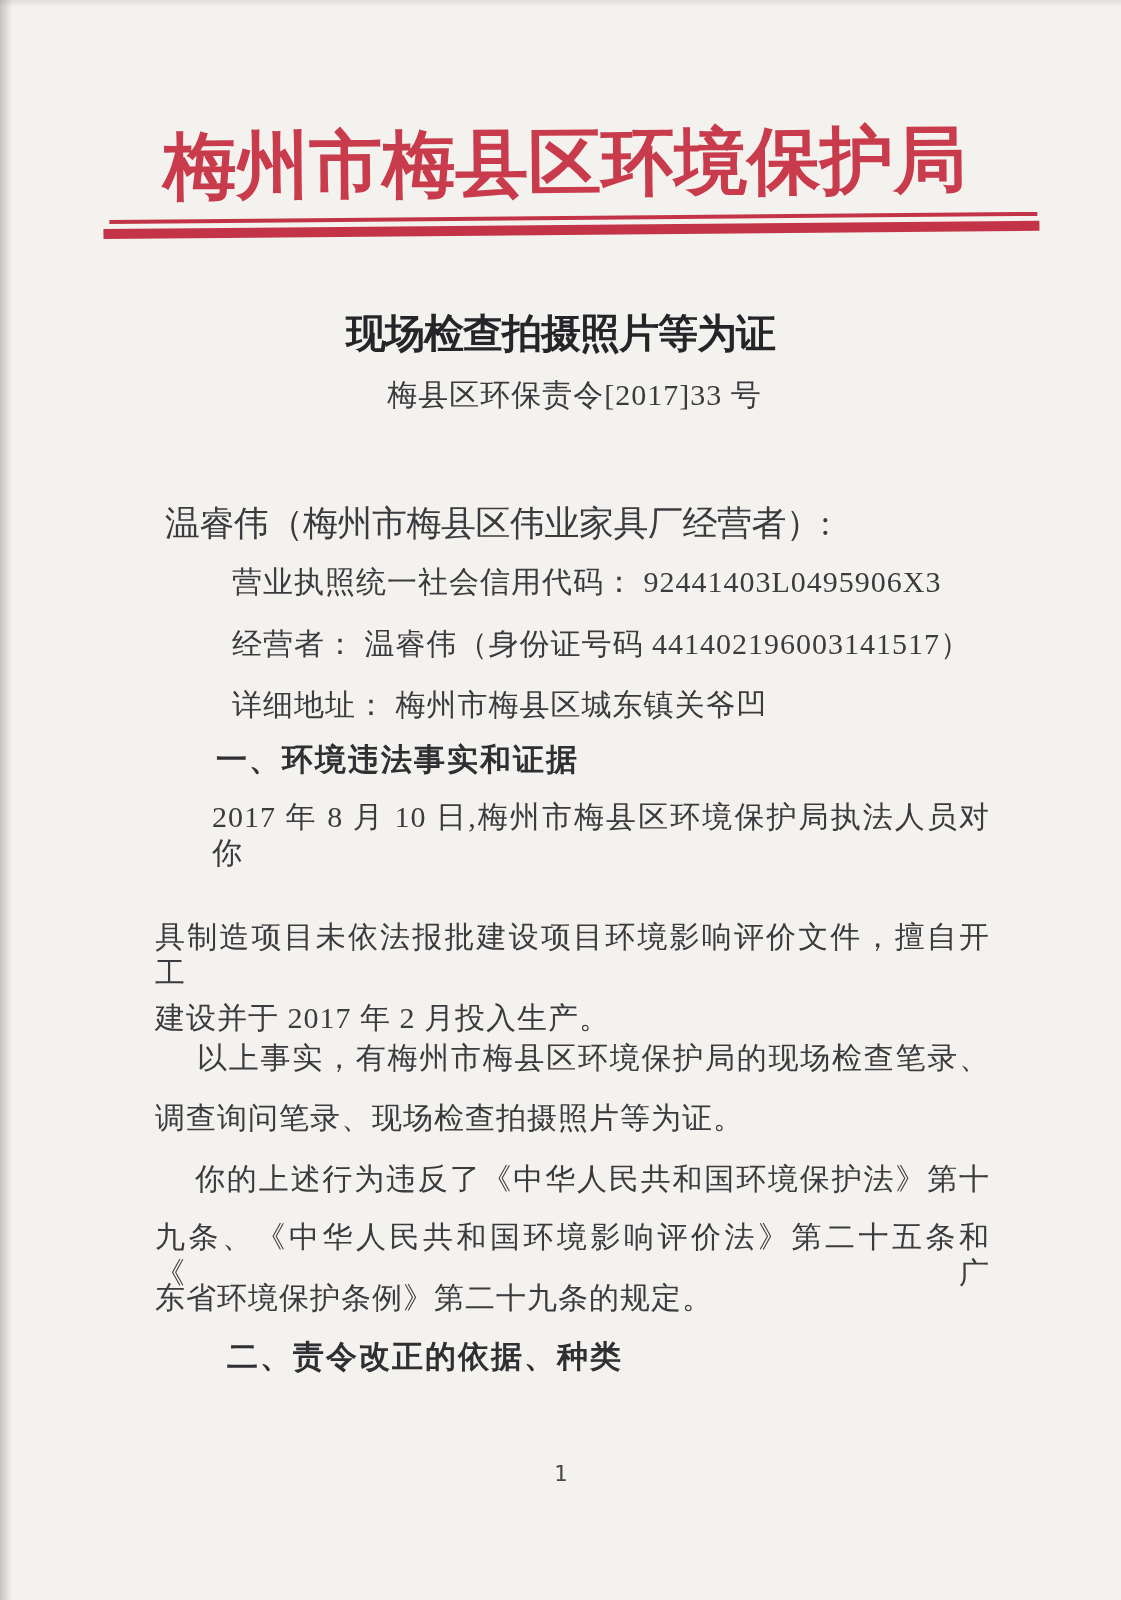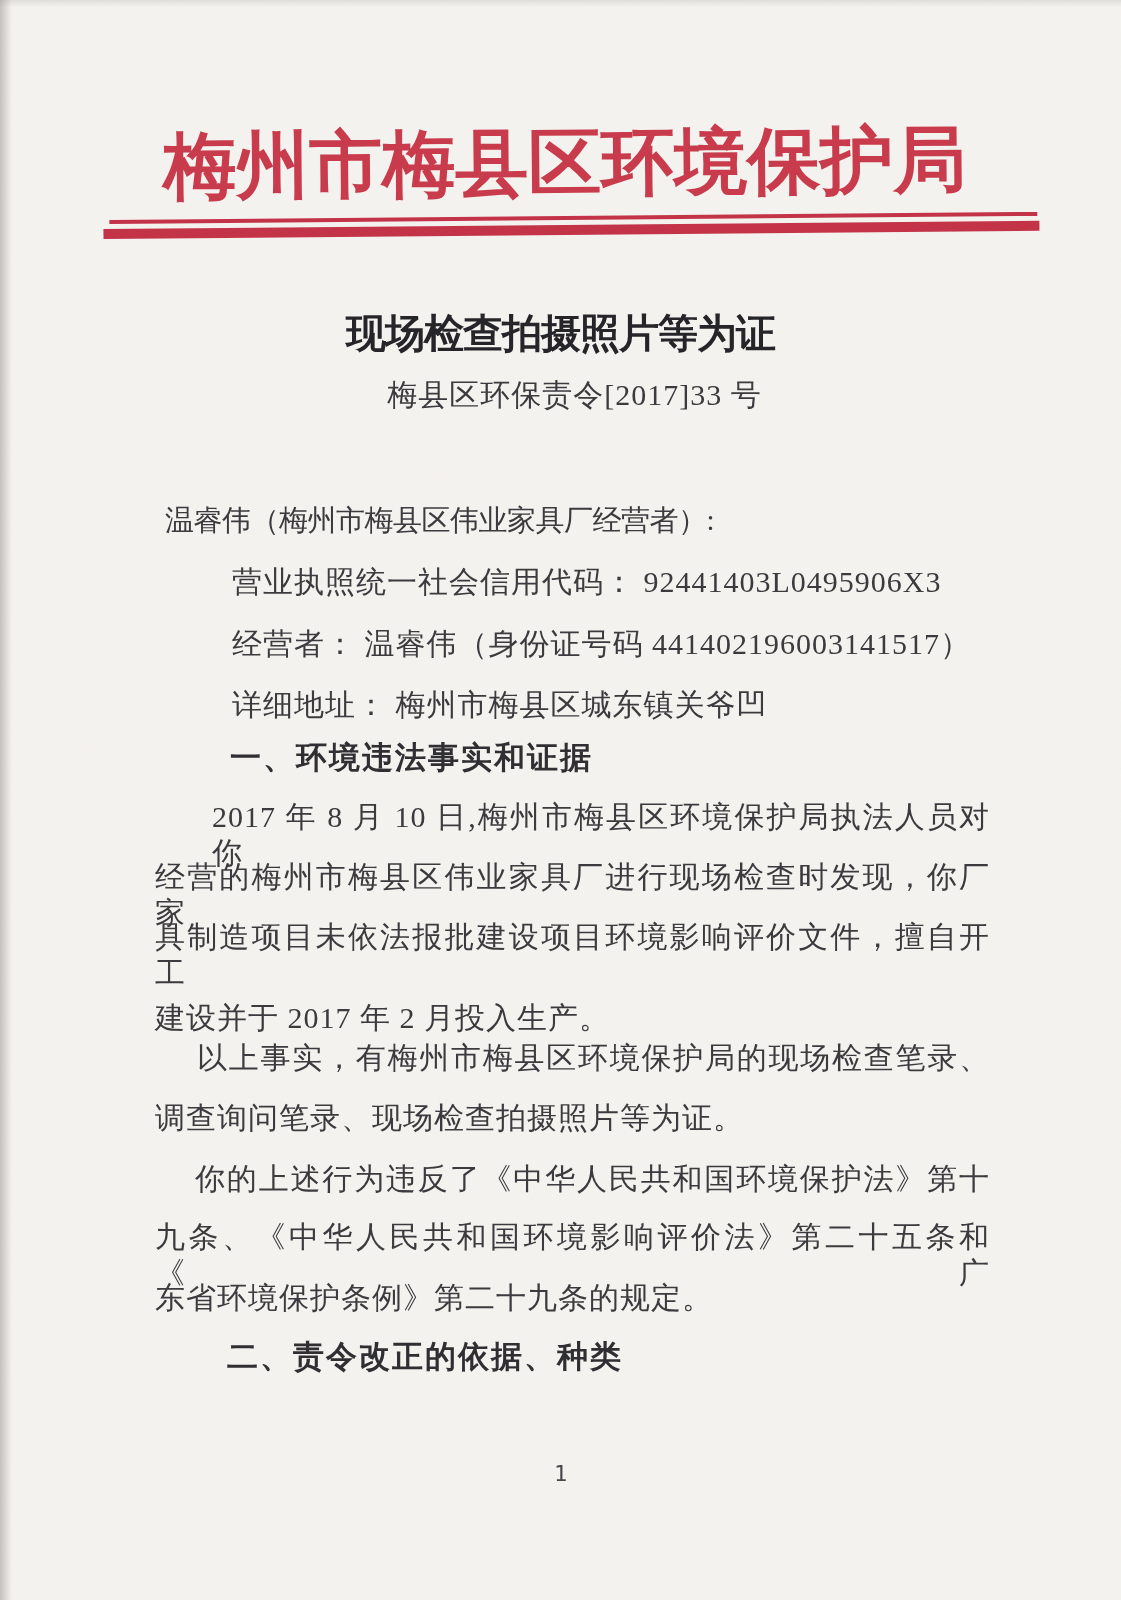--- a/index.html
+++ b/index.html
@@ -58,21 +58,21 @@
     letter-spacing:1px;
     white-space:nowrap;
     line-height:1.2;
   }
   .j{ 
     white-space:normal;
     text-align:justify;
     text-align-last:justify;
     text-justify:inter-character;
   }
-  .salutation{font-size:29px;letter-spacing:-0.5px;}
+  .salutation{font-size:35px;letter-spacing:-0.5px;}
   .hd{
     font-family:"Liberation Sans","DejaVu Sans",sans-serif;
     font-weight:bold;color:#2e2d31;
     font-size:31px;letter-spacing:2px;
   }
   .pageno{
     position:absolute;left:0;top:1461px;width:1121px;
     text-align:center;
     font-size:22px;color:#46464a;
     font-family:"DejaVu Sans Mono","Liberation Mono",monospace;
@@ -96,24 +96,23 @@
 
   <h1 class="title">现场检查拍摄照片等为证</h1>
   <div class="docnum">梅县区环保责令[2017]33 号</div>
 
   <div class="bl salutation" style="left:165px;top:503px;">温睿伟（梅州市梅县区伟业家具厂经营者）:</div>
 
   <div class="bl" style="left:232px;top:564px;">营业执照统一社会信用代码： 92441403L0495906X3</div>
   <div class="bl" style="left:232px;top:626px;">经营者： 温睿伟（身份证号码 441402196003141517）</div>
   <div class="bl" style="left:232px;top:687px;">详细地址： 梅州市梅县区城东镇关爷凹</div>
 
-  <div class="bl hd" style="left:230px;top:741px;font-family:Liberation Mono, monospace;">一、环境违法事实和证据</div>
+  <div class="bl hd" style="left:216px;top:741px;">一、环境违法事实和证据</div>
 
   <div class="bl j" style="left:212px;top:799px;width:778px;">2017 年 8 月 10 日,梅州市梅县区环境保护局执法人员对你</div>
-  <div class="bl j" style="left:155px;top:859px;width:835px;">经营的梅州市梅县区伟业家具厂进行现场检查时发现，你厂家</div>
   <div class="bl j" style="left:155px;top:919px;width:835px;">具制造项目未依法报批建设项目环境影响评价文件，擅自开工</div>
   <div class="bl" style="left:155px;top:980px;margin-top:20px;">建设并于 2017 年 2 月投入生产。</div>
 
   <div class="bl j" style="left:197px;top:1040px;width:793px;">以上事实，有梅州市梅县区环境保护局的现场检查笔录、</div>
   <div class="bl" style="left:155px;top:1100px;">调查询问笔录、现场检查拍摄照片等为证。</div>
 
   <div class="bl j" style="left:195px;top:1132px;width:795px;margin-top:29px;">你的上述行为违反了《中华人民共和国环境保护法》第十</div>
   <div class="bl j" style="left:155px;top:1219px;width:835px;">九条、《中华人民共和国环境影响评价法》第二十五条和《广</div>
   <div class="bl" style="left:155px;top:1280px;">东省环境保护条例》第二十九条的规定。</div>
 

